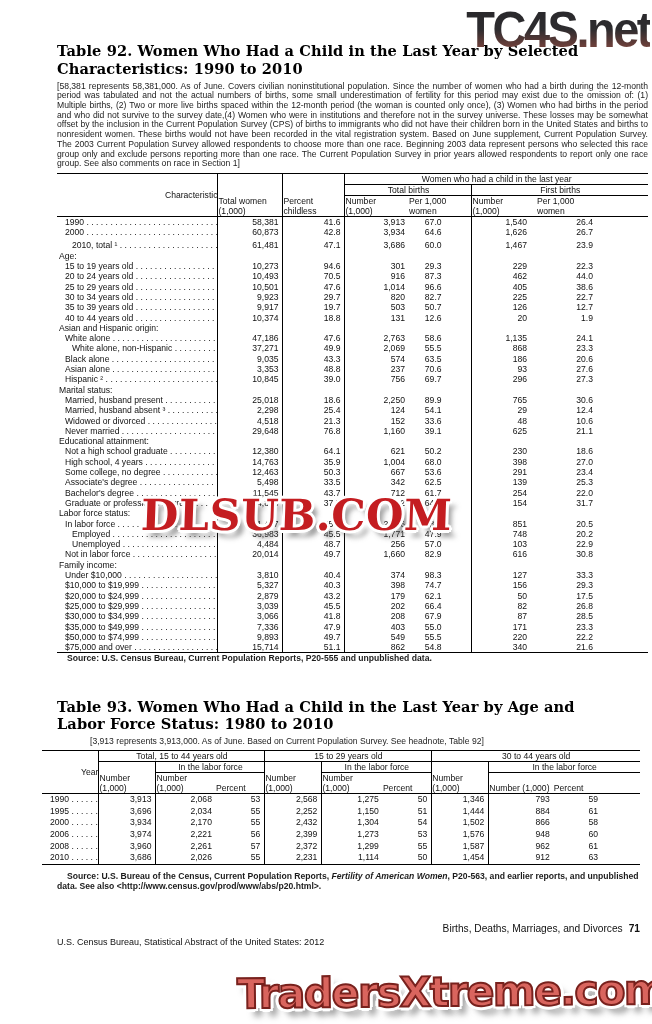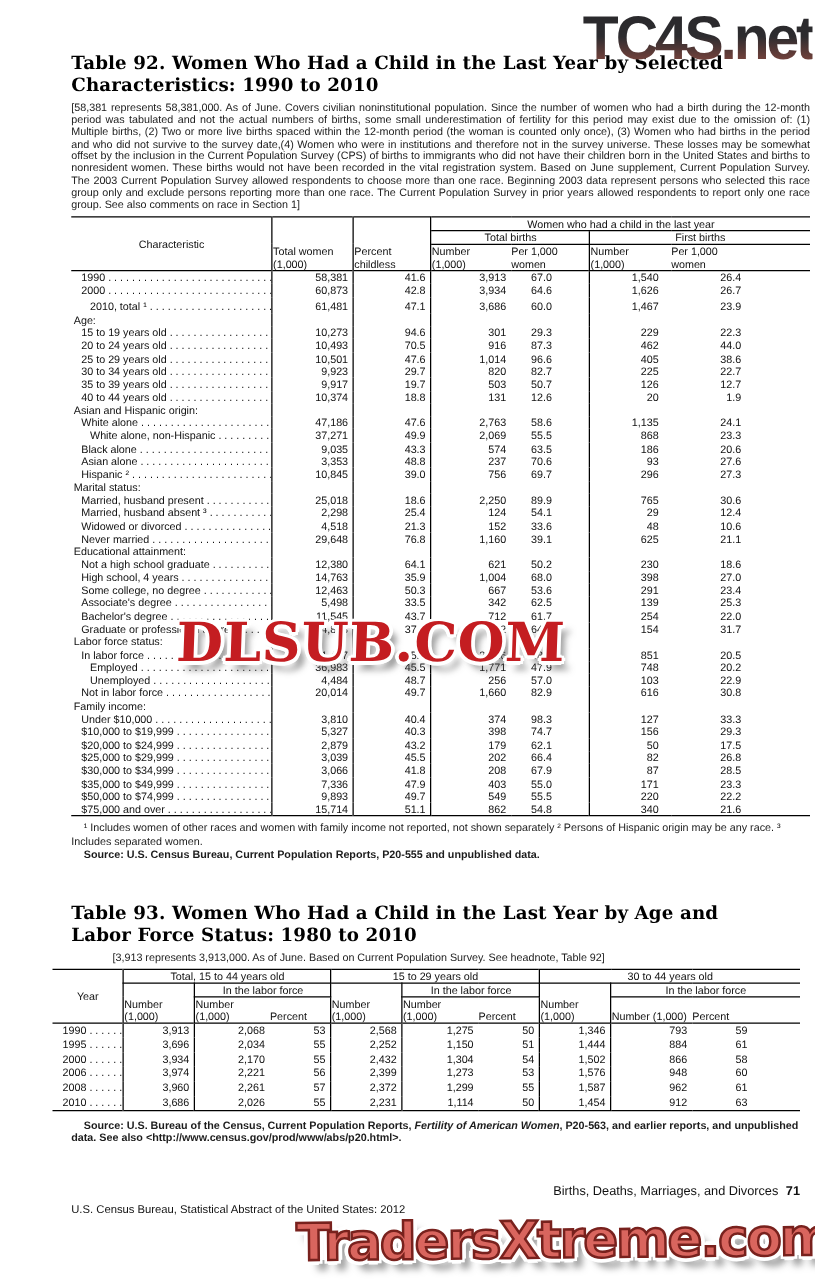--- a/index.html
+++ b/index.html
@@ -17,21 +17,21 @@
 
   table{border-collapse:collapse;table-layout:fixed;}
   .t92{width:591px;margin-top:4px;border-top:1.6px solid #000;border-bottom:1.6px solid #000;}
   .t93{width:598px;margin-left:-15px;margin-top:4px;border-top:1.6px solid #000;border-bottom:1.6px solid #000;}
 
   th{font-weight:normal;padding:0;}
   thead{border-bottom:1px solid #000;}
   thead th{font-size:8.6px;line-height:10px;color:#111;}
   .grp,.grp2{text-align:center;border-bottom:1px solid #000;}
   .numh{text-align:left;vertical-align:bottom;}
-  .char,.yearh{text-align:center;vertical-align:middle;margin-top:25px;}
+  .char,.yearh{text-align:right;vertical-align:middle;margin-top:25px;}
   .br{border-right:1px solid #000;}
 
   .t92 td,.t93 td{font-size:8.6px;line-height:10.3px;padding:0;vertical-align:bottom;color:#111;}
   .t93 td{line-height:11.6px;}
   td.num{text-align:right;padding-right:4px;}
   .pr4{padding-right:4px;} .pr10{padding-right:10px;} .pr14{padding-right:14px;}
   .pr55{padding-right:55px;} .pr42{padding-right:42px;}
   .t92 td:nth-child(5){padding-right:14px;text-align:center;}
   .t92 td:nth-child(6){padding-right:10px;}
   .t92 td:nth-child(7){padding-right:55px;}
@@ -491,21 +491,20 @@
             <td class="num">15,714</td>
             <td class="num">51.1</td>
             <td class="num">862</td>
             <td class="num">54.8</td>
             <td class="num">340</td>
             <td class="num">21.6</td>
           </tr>
         </tbody>
     </table>
 
-    <p class="fnote">¹ Includes women of other races and women with family income not reported, not shown separately ² Persons of Hispanic origin may be any race. ³ Includes separated women.</p>
     <p class="srcnote">Source: U.S. Census Bureau, Current Population Reports, P20-555 and unpublished data.</p>
 
     <h1 class="t-title" id="title93">Table 93. Women Who Had a Child in the Last Year by Age and Labor Force Status: 1980 to 2010</h1>
     <p class="headnote93">[3,913 represents 3,913,000. As of June. Based on Current Population Survey. See headnote, Table 92]</p>
 
     <table class="t93">
       <colgroup>
         <col style="width:9.53%">
           <col style="width:9.53%">
           <col style="width:10.03%">

